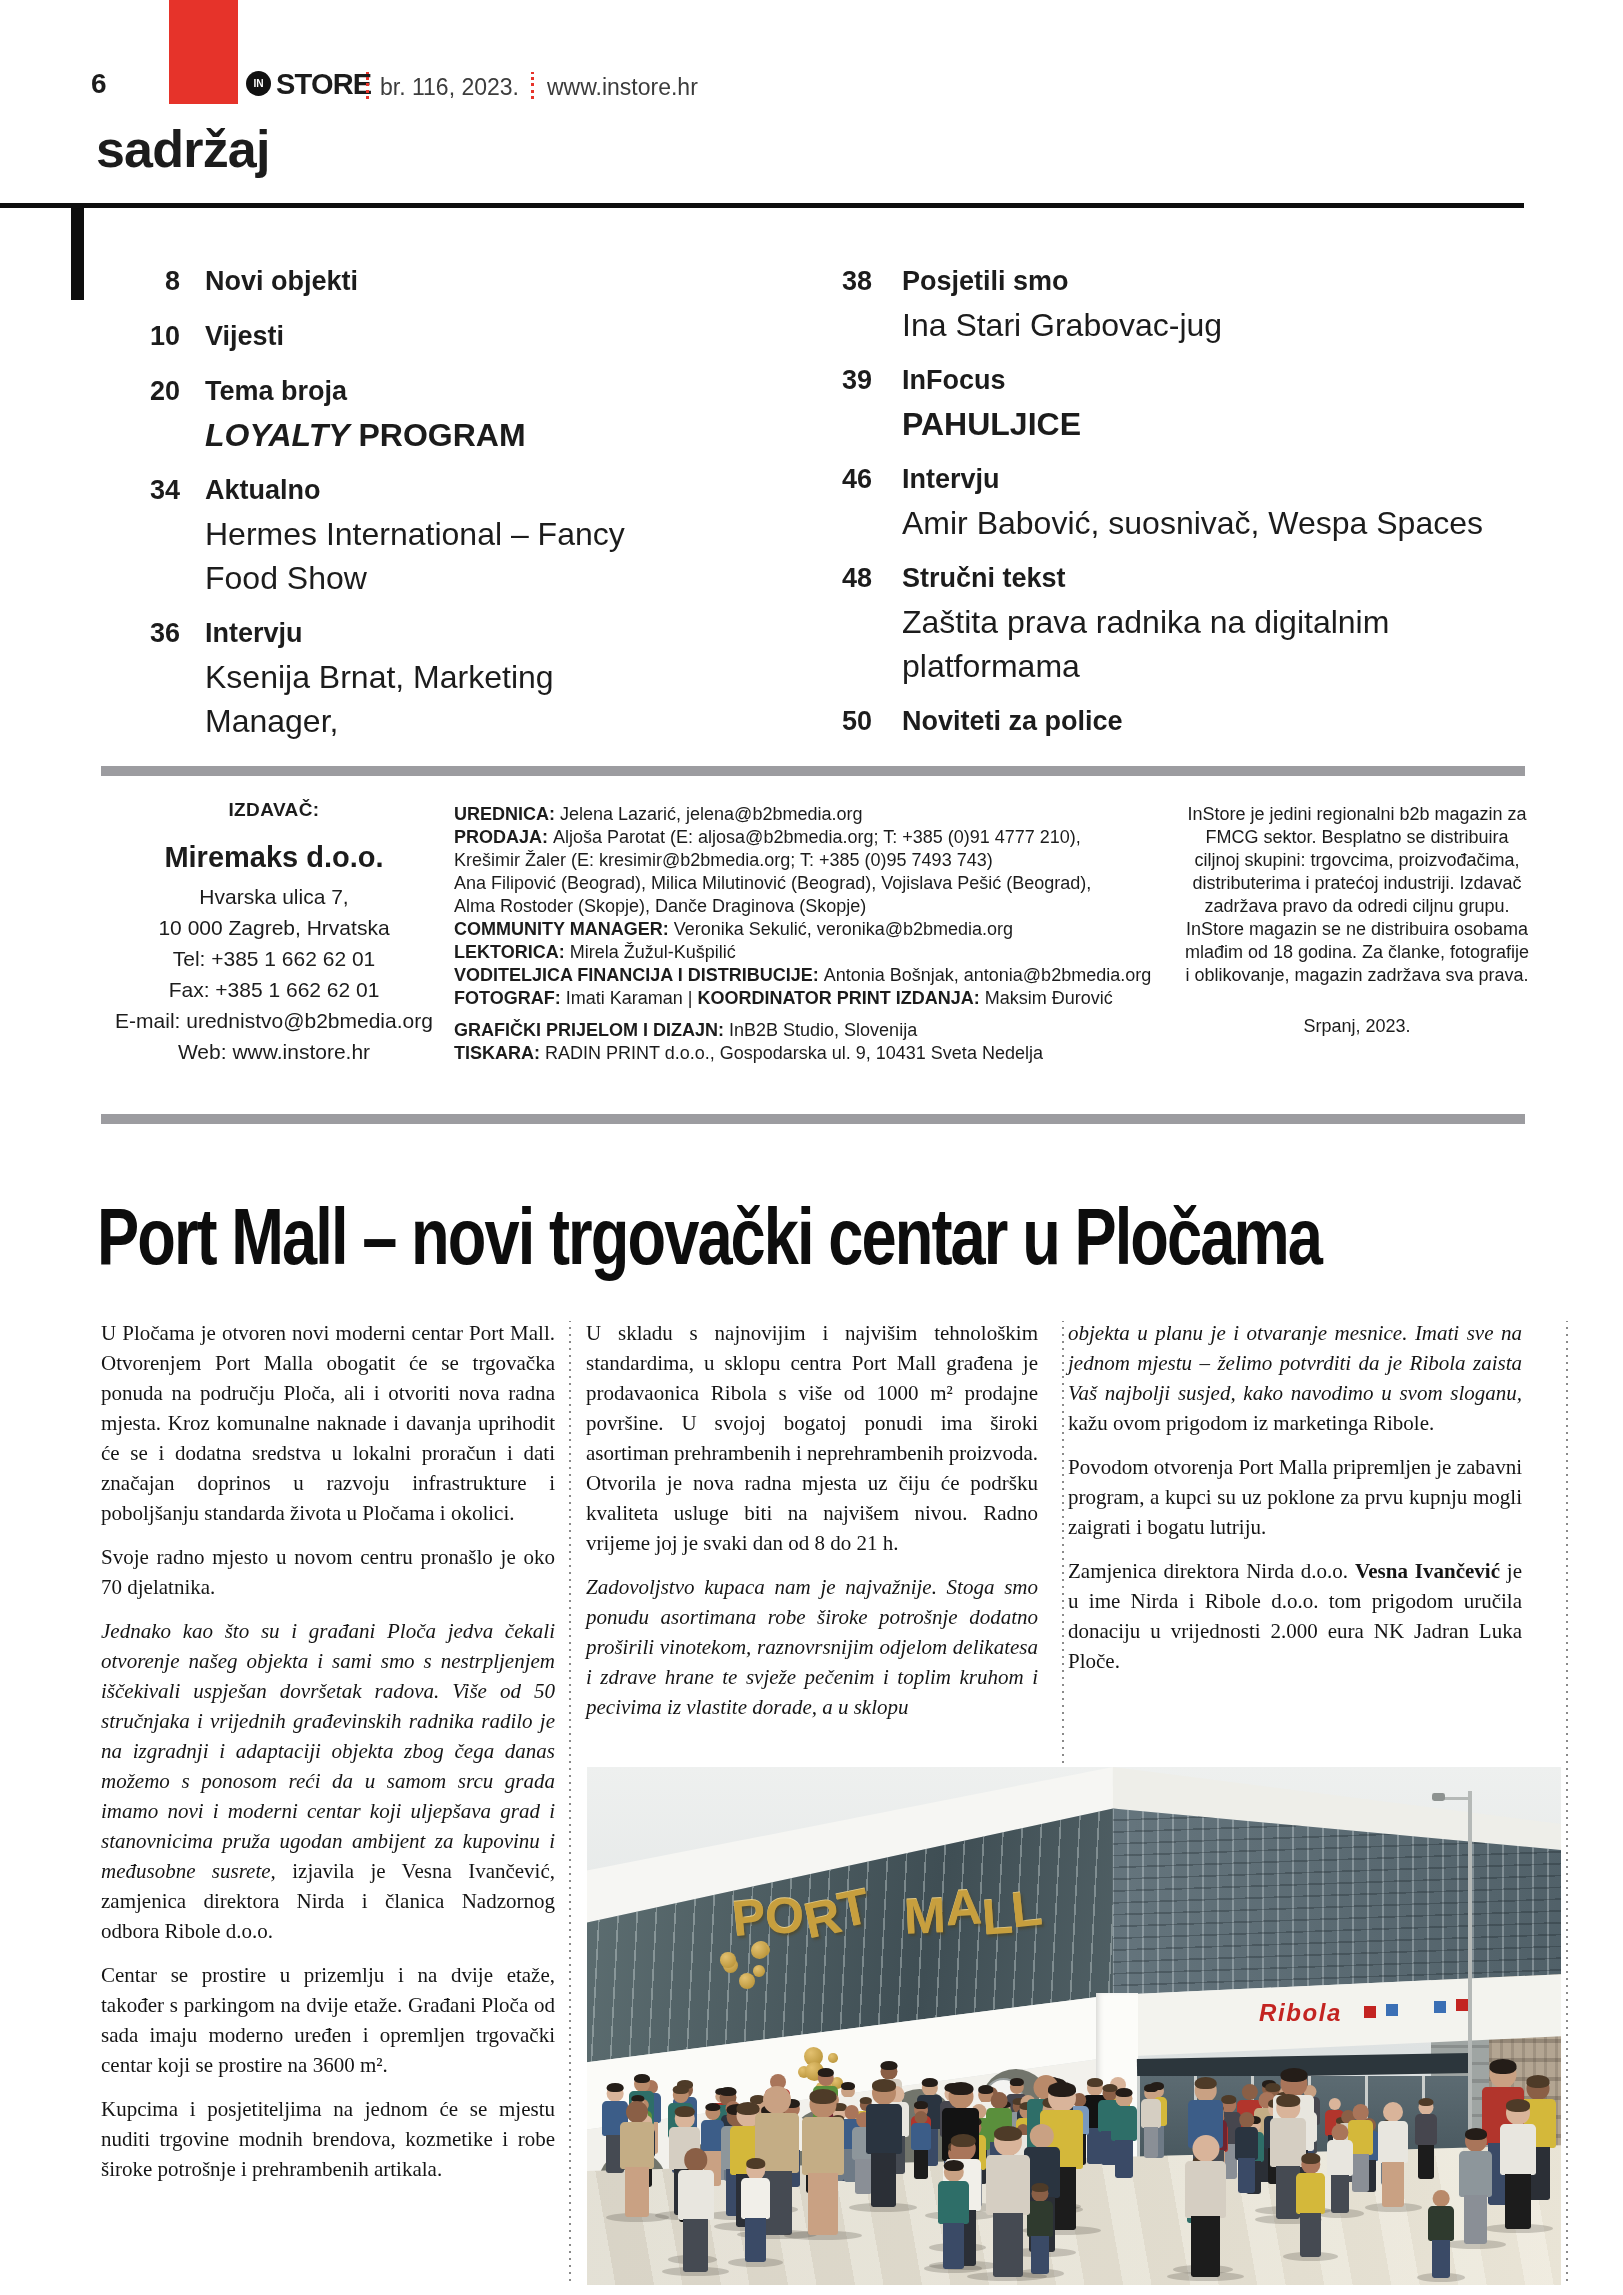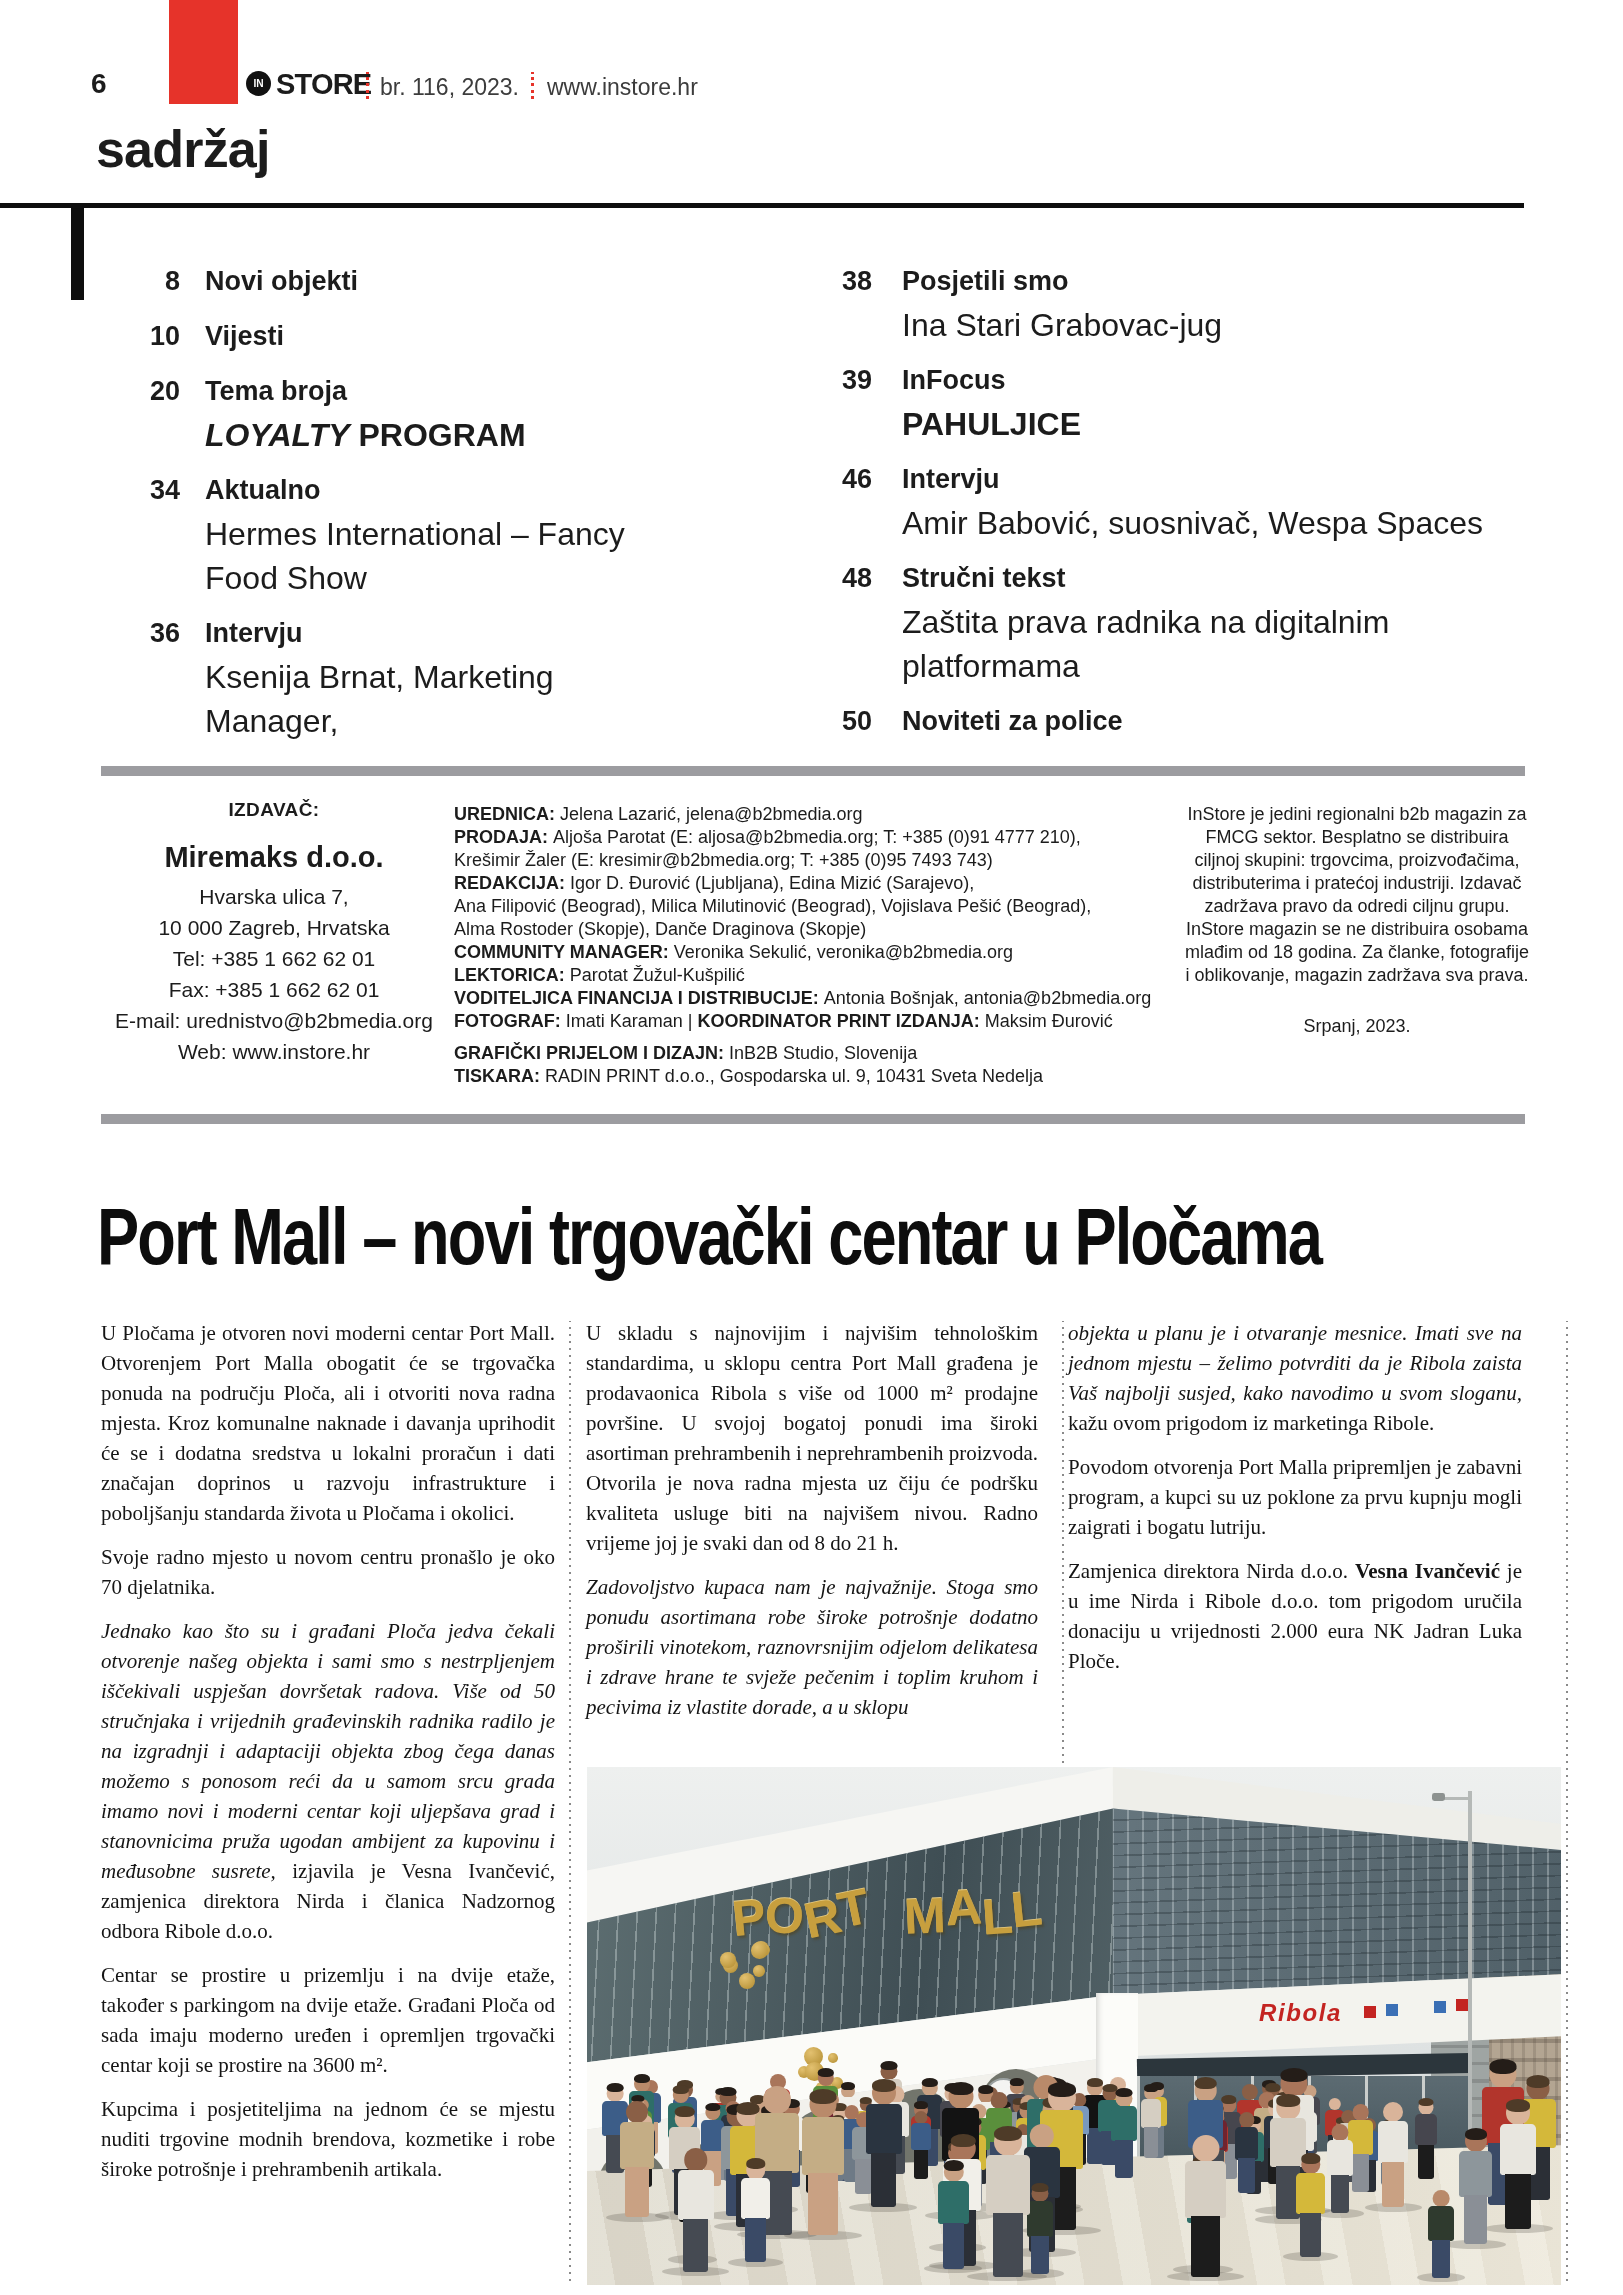--- a/index.html
+++ b/index.html
@@ -218,25 +218,24 @@
         <div class="imp-line">Tel: +385 1 662 62 01</div>
         <div class="imp-line">Fax: +385 1 662 62 01</div>
         <div class="imp-line">E-mail: urednistvo@b2bmedia.org</div>
         <div class="imp-line">Web: www.instore.hr</div>
       </div>
   </section>
   <section class="imp-mid" id="imp-mid">
       <div class="iline"><span class="seg-b">UREDNICA: </span><span class="">Jelena Lazarić, jelena@b2bmedia.org</span></div>
       <div class="iline"><span class="seg-b">PRODAJA: </span><span class="">Aljoša Parotat (E: aljosa@b2bmedia.org; T: +385 (0)91 4777 210),</span></div>
       <div class="iline"><span class="">Krešimir Žaler (E: kresimir@b2bmedia.org; T: +385 (0)95 7493 743)</span></div>
-      <div class="iline"><span class="seg-b">REDAKCIJA: </span><span class="">Igor D. Đurović (Ljubljana), Edina Mizić (Sarajevo),</span></div>
       <div class="iline"><span class="">Ana Filipović (Beograd), Milica Milutinović (Beograd), Vojislava Pešić (Beograd),</span></div>
       <div class="iline"><span class="">Alma Rostoder (Skopje), Danče Draginova (Skopje)</span></div>
       <div class="iline"><span class="seg-b">COMMUNITY MANAGER: </span><span class="">Veronika Sekulić, veronika@b2bmedia.org</span></div>
-      <div class="iline"><span class="seg-b">LEKTORICA: </span><span class="">Parotat Žužul-Kušpilić</span></div>
+      <div class="iline"><span class="seg-b">LEKTORICA: </span><span class="">Mirela Žužul-Kušpilić</span></div>
       <div class="iline"><span class="seg-b">VODITELJICA FINANCIJA I DISTRIBUCIJE: </span><span class="">Antonia Bošnjak, antonia@b2bmedia.org</span></div>
       <div class="iline"><span class="seg-b">FOTOGRAF: </span><span class="">Imati Karaman | </span><span class="seg-b">KOORDINATOR PRINT IZDANJA: </span><span class="">Maksim Đurović</span></div>
       <div class="iline gap"><span class="seg-b">GRAFIČKI PRIJELOM I DIZAJN: </span><span class="">InB2B Studio, Slovenija</span></div>
       <div class="iline"><span class="seg-b">TISKARA: </span><span class="">RADIN PRINT d.o.o., Gospodarska ul. 9, 10431 Sveta Nedelja</span></div>
     </section>
   <section class="imp-right">
     <p>InStore je jedini regionalni b2b magazin za FMCG sektor. Besplatno se distribuira ciljnoj skupini: trgovcima, proizvođačima, distributerima i pratećoj industriji. Izdavač zadržava pravo da odredi ciljnu grupu. InStore magazin se ne distribuira osobama mlađim od 18 godina. Za članke, fotografije i oblikovanje, magazin zadržava sva prava.</p>
     <p class="imp-date">Srpanj, 2023.</p>
   </section>
 

